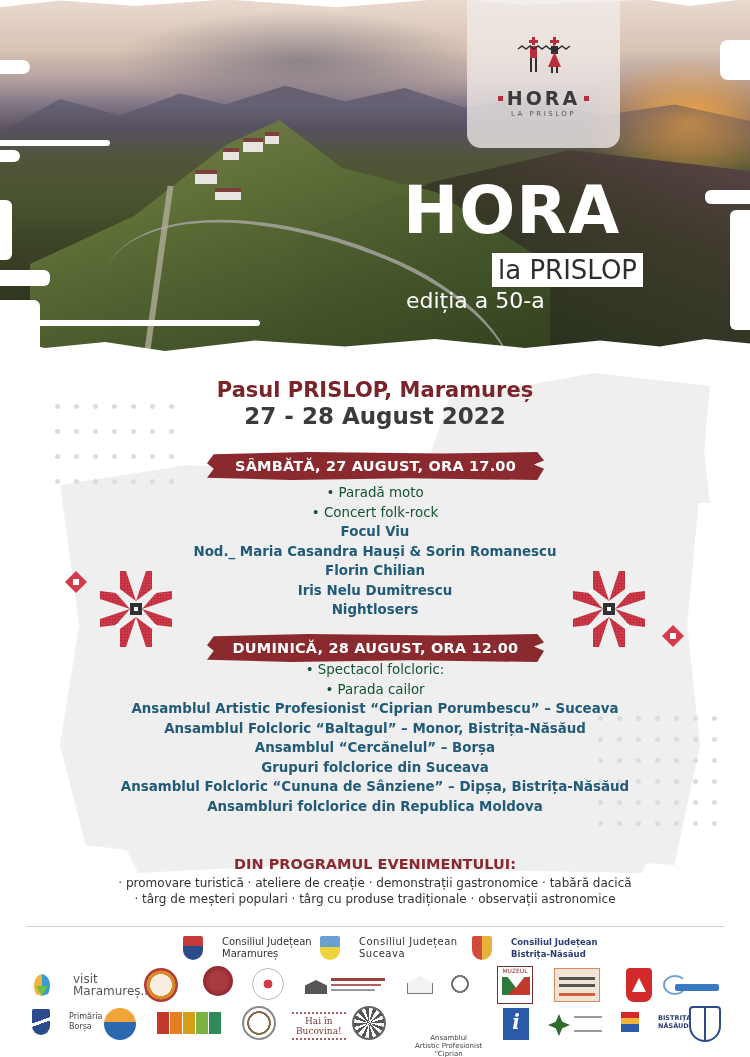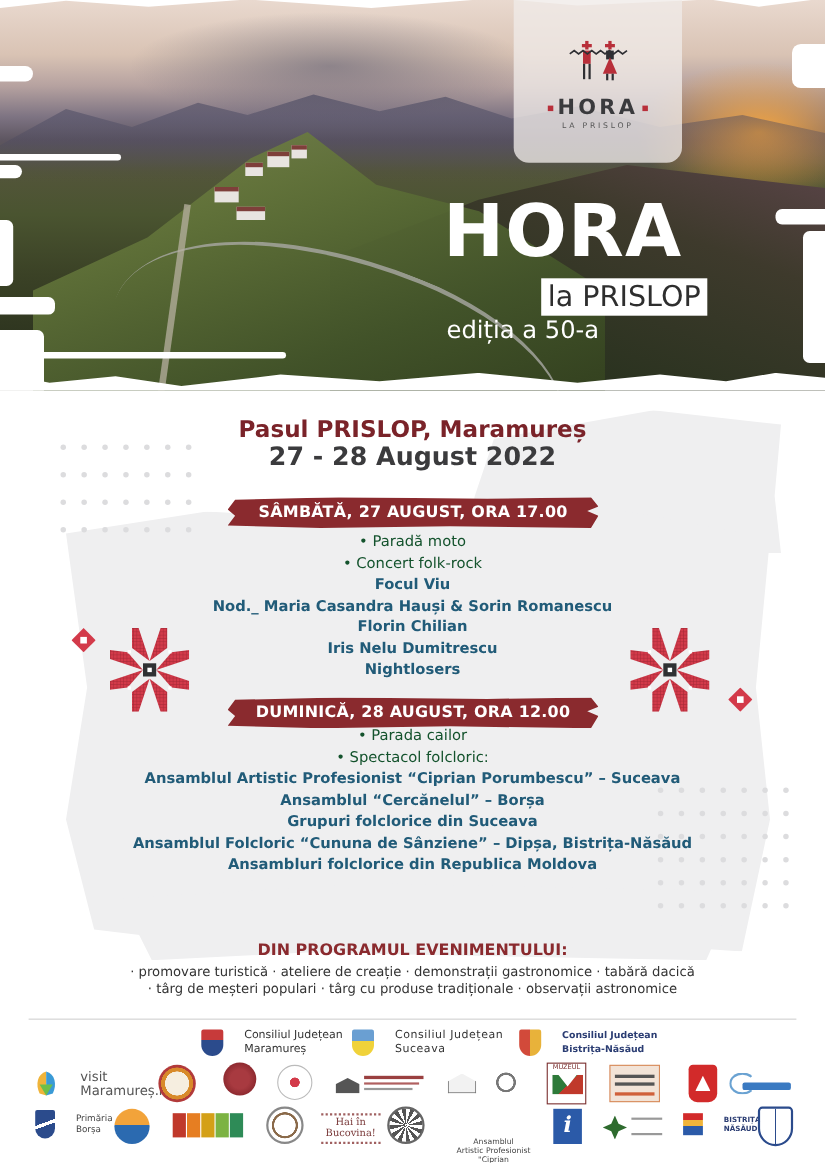--- a/index.html
+++ b/index.html
@@ -325,23 +325,24 @@
   <li class="perf">Nod._ Maria Casandra Hauși &amp; Sorin Romanescu</li>
   <li class="perf">Florin Chilian</li>
   <li class="perf">Iris Nelu Dumitrescu</li>
   <li class="perf">Nightlosers</li>
 </ul>
 
 <div class="day-banner day2">
   <span>DUMINICĂ, 28 AUGUST, ORA 12.00</span>
 </div>
 <ul class="prog prog2">
+  <li class="act">• Spectacol folcloric:</li>
   <li class="act">• Parada cailor</li>
-  <li class="act">• Spectacol folcloric:</li>
   <li class="perf">Ansamblul Artistic Profesionist “Ciprian Porumbescu” – Suceava</li>
+  <li class="perf">Ansamblul Folcloric “Baltagul” – Monor, Bistrița-Năsăud</li>
   <li class="perf">Ansamblul “Cercănelul” – Borșa</li>
   <li class="perf">Grupuri folclorice din Suceava</li>
   <li class="perf">Ansamblul Folcloric “Cununa de Sânziene” – Dipșa, Bistrița-Năsăud</li>
   <li class="perf">Ansambluri folclorice din Republica Moldova</li>
 </ul>
 
 <svg class="star" style="left:100px;top:571px;" width="72" height="76" viewBox="0 0 72 76">
   <defs>
     <pattern id="px" width="3" height="3" patternUnits="userSpaceOnUse">
       <rect width="3" height="3" fill="#d33a4a"></rect>

